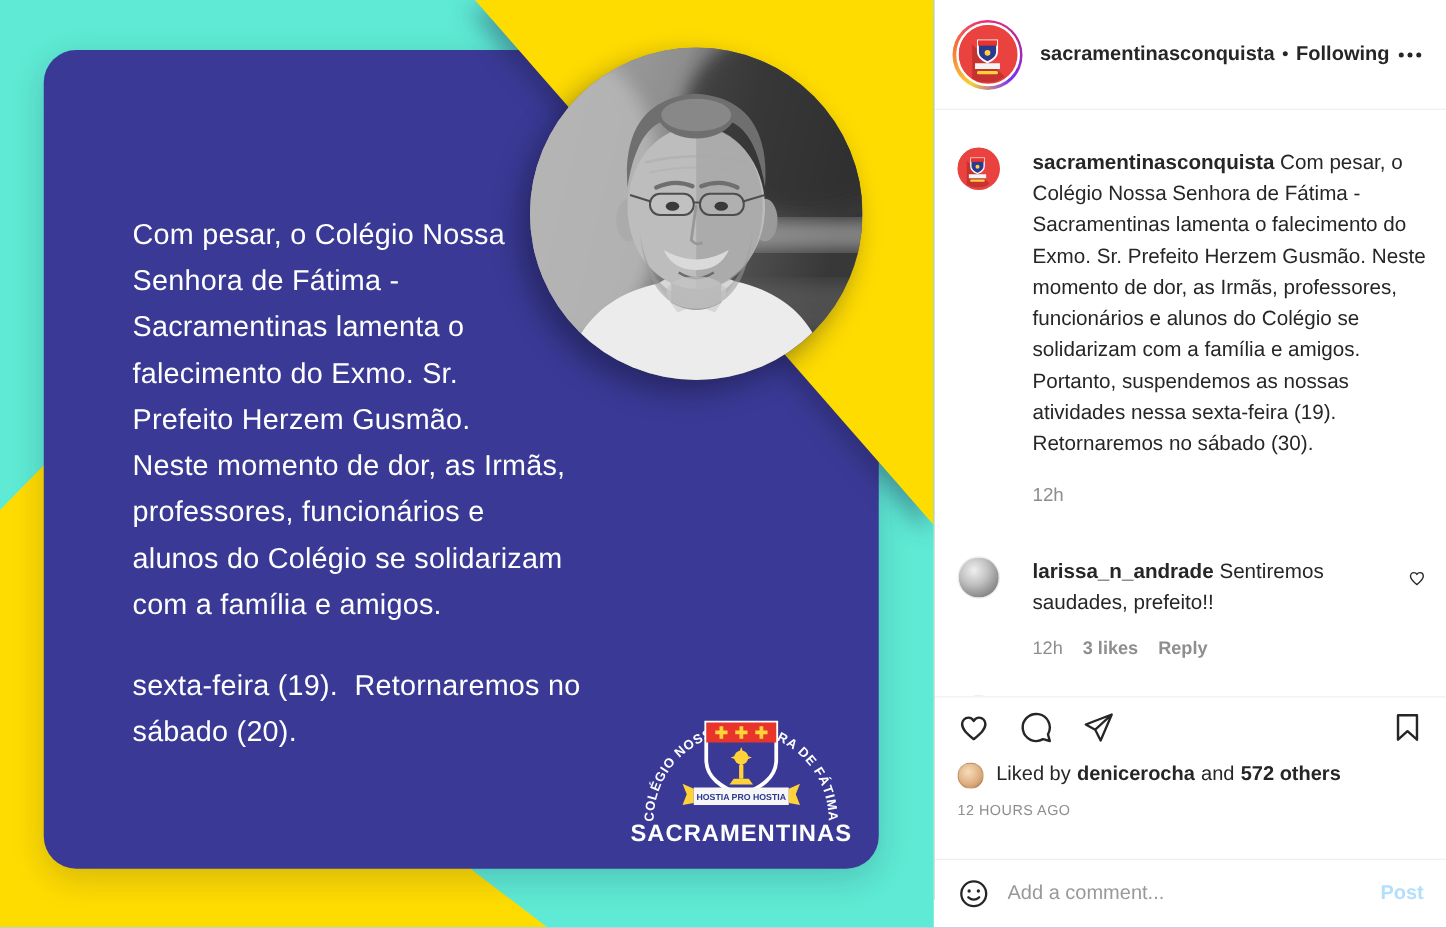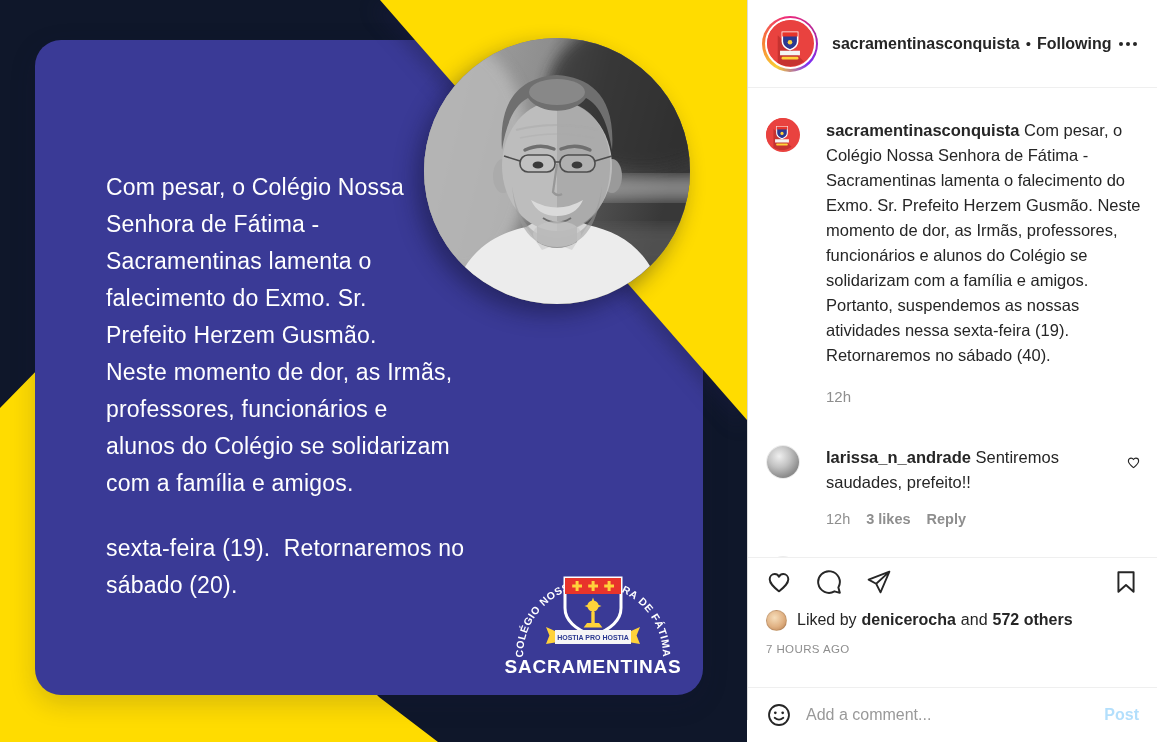--- a/index.html
+++ b/index.html
@@ -1,21 +1,21 @@
 <!DOCTYPE html>
 <html><head>
 <meta charset="utf-8">
 <style>
   * { margin:0; padding:0; box-sizing:border-box; }
   html,body { width:1157px; height:742px; overflow:hidden; background:#fff;
               font-family:"Liberation Sans", sans-serif; color:#262626; }
   .page { display:flex; width:1157px; height:742px; }
 
   
-  .media-pane { position:relative; width:747px; height:742px; background:#0f172a; overflow:hidden; flex:0 0 auto; }
+  .media-pane { position:relative; width:747px; height:742px; background:#5eead4; overflow:hidden; flex:0 0 auto; }
   .yellow-bottom { position:absolute; inset:0; background:#FFDC00;
       clip-path:polygon(0 408px, 45px 362px, 379px 697px, 438px 742px, 0 742px); }
   .blue-card { position:absolute; left:35px; top:40px; width:668px; height:655px;
       background:#3A3A96; border-radius:26px; box-shadow:0 8px 26px rgba(20,20,60,.18); }
   .yellow-top-wrap { position:absolute; inset:0; filter:drop-shadow(-6px 7px 9px rgba(30,30,70,.38)); pointer-events:none; }
   .yellow-top { position:absolute; inset:0; background:#FFDC00;
       clip-path:polygon(380px 0, 747px 0, 747px 420px); }
   .card-text { position:absolute; left:71px; top:129px; width:400px; color:#fff;
       font-size:23px; line-height:37px; letter-spacing:.2px; }
   .card-text .p2 { margin-top:28px; }
@@ -224,21 +224,21 @@
         <div class="avatar32 ring-inner" style="border:none">
           <svg width="32" height="32" viewBox="0 0 60 60">
               <use href="#crest-mini"></use>
             </svg>
         </div>
         <div class="body">
           <div>
             <span class="b">sacramentinasconquista</span>
             <span>Com pesar, o Colégio Nossa Senhora de Fátima - Sacramentinas lamenta o falecimento do Exmo. Sr. Prefeito Herzem Gusmão. Neste momento de dor, as Irmãs, professores, funcionários e alunos do Colégio se solidarizam com a família e amigos.</span>
             <span style="display:block">Portanto, suspendemos as nossas atividades nessa sexta-feira (19).</span>
-            <span style="display:block">Retornaremos no sábado (40).</span>
+            <span style="display:block">Retornaremos no sábado (30).</span>
           </div>
           <div class="cap-time">12h</div>
         </div>
       </div>
 
       <div class="crow comment1">
         <div class="avatar32">
             <div class="av-photo-bw"></div>
           </div>
         <div class="body">
@@ -286,21 +286,21 @@
     </div>
 
     <div class="liked-row">
       <div class="avatar20"></div>
       <span>Liked by</span>
       <span class="b">denicerocha</span>
       <span>and</span>
       <span class="b">572 others</span>
     </div>
 
-    <div class="time-row">7 HOURS AGO</div>
+    <div class="time-row">12 HOURS AGO</div>
 
     <div class="comment-bar">
       <svg width="26" height="26" viewBox="0 0 24 24">
         <circle cx="12" cy="12" r="9.2" fill="none" stroke="#262626" stroke-width="1.7"></circle>
         <circle cx="8.6" cy="10" r="1.25" fill="#262626"></circle>
         <circle cx="15.4" cy="10" r="1.25" fill="#262626"></circle>
         <path d="M8 14.6 q4 3.4 8 0" fill="none" stroke="#262626" stroke-width="1.7" stroke-linecap="round"></path>
       </svg>
       <input type="text" placeholder="Add a comment..." style="">
       <button class="post-btn">Post</button>

